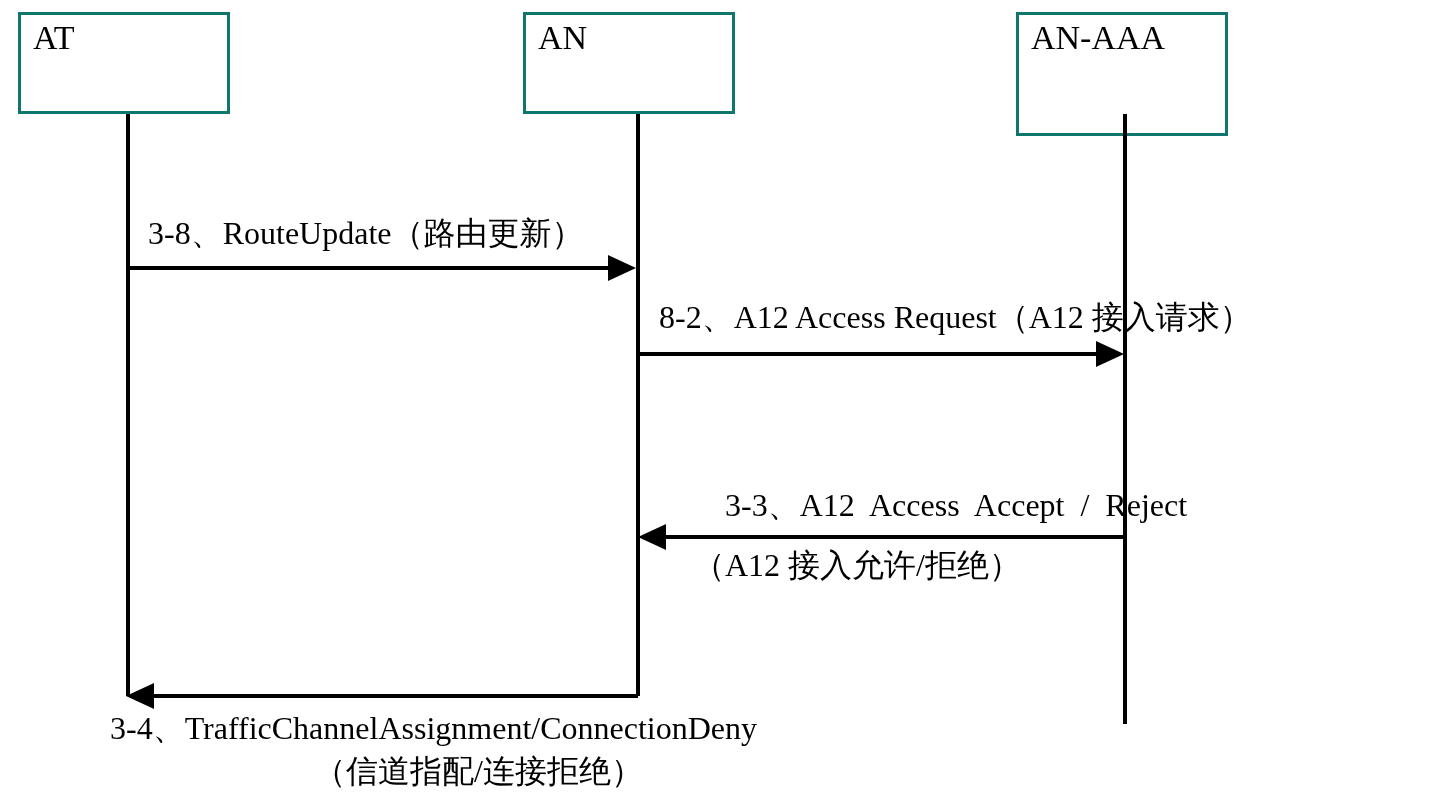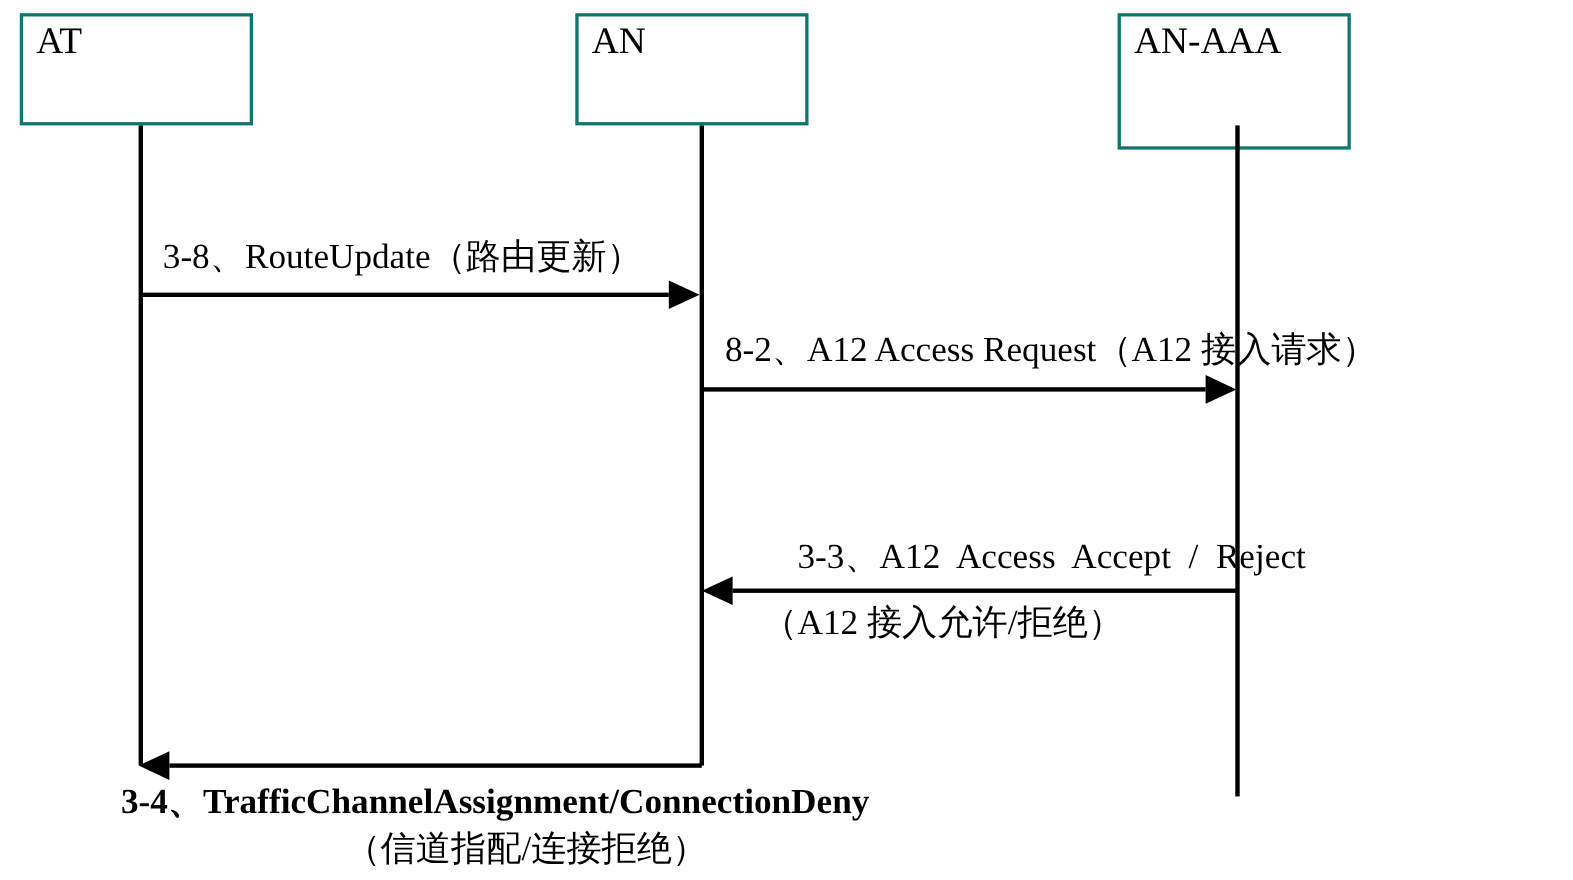--- a/index.html
+++ b/index.html
@@ -78,14 +78,14 @@
 <div class="msg-line" style="left:638px; top:352px; width:458px;"></div>
 <div class="arrowhead-right" style="left:1096px; top:341px;"></div>
 
 <div class="msg-text" style="left:693px; top:484px;margin-left:32px;">3-3、A12  Access  Accept  /  Reject</div>
 <div class="msg-line" style="left:666px; top:535px; width:459px;"></div>
 <div class="arrowhead-left" style="left:638px; top:524px;"></div>
 <div class="msg-text" style="left:693px; top:544px;">（A12 接入允许/拒绝）</div>
 
 <div class="msg-line" style="left:154px; top:694px; width:484px;"></div>
 <div class="arrowhead-left" style="left:126px; top:683px;"></div>
-<div class="msg-text" style="left:110px; top:707px;font-weight:bold;">3-4、TrafficChannelAssignment/ConnectionDeny</div>
+<div class="msg-text" style="left:110px; top:707px;">3-4、TrafficChannelAssignment/ConnectionDeny</div>
 <div class="msg-text" style="left:274px; top:750px;margin-left:40px;">（信道指配/连接拒绝）</div>
 
 </body></html>

